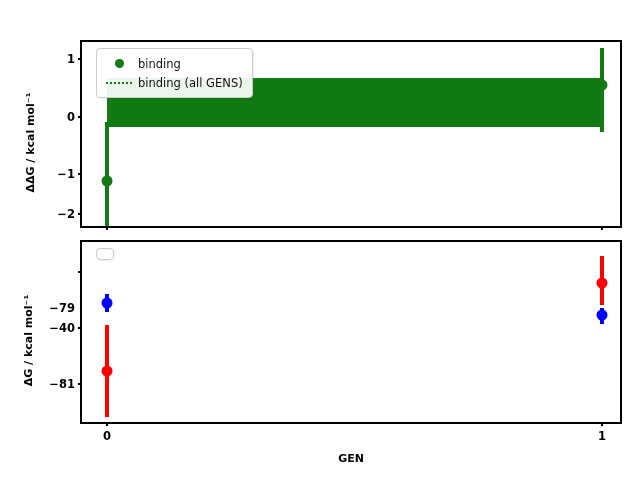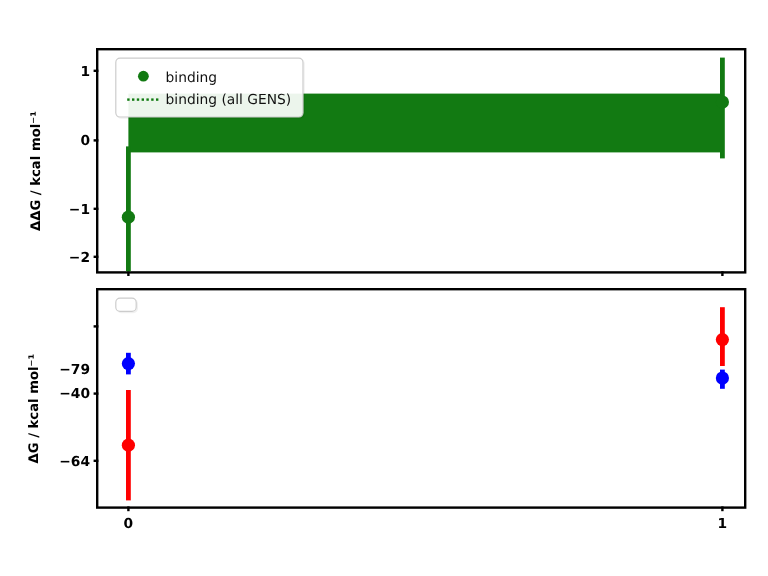--- a/index.html
+++ b/index.html
@@ -122,21 +122,21 @@
 
   <div class="axes" id="axes-bottom">
 
     <div class="ylabel" id="ylabel-bottom">ΔG / kcal mol⁻¹</div>
 
     <div class="ytickmark" style="top:30px;"></div>
     <div class="ytick" style="top:18px;margin-top:48px;">−79</div>
     <div class="ytickmark" style="top:86px;"></div>
     <div class="ytick" style="top:86px;">−40</div>
     <div class="ytickmark" style="top:142px;"></div>
-    <div class="ytick" style="top:142px;">−64</div>
+    <div class="ytick" style="top:142px;">−81</div>
 
     <div class="xtickmark" style="left:25px;"></div>
     <div class="xtick" style="left:25px;">0</div>
     <div class="xtickmark" style="left:520px;"></div>
     <div class="xtick" style="left:520px;">1</div>
 
     <div class="plotarea">
 
       <div class="errbar" style="left:25px;top:83px;height:92px;background:#ff0000;"></div>
 
@@ -150,14 +150,15 @@
       <div class="errbar" style="left:520px;top:66px;height:16px;background:#0000ff;"></div>
       <div class="marker" style="left:520px;top:41px;background:#ff0000;"></div>
       <div class="marker" style="left:520px;top:73px;background:#0000ff;"></div>
 
       <div class="legend" id="legend-bottom">
       </div>
 
     </div>
   </div>
 
+  <div class="xlabel">GEN</div>
 
 </div>
 
 </body></html>

